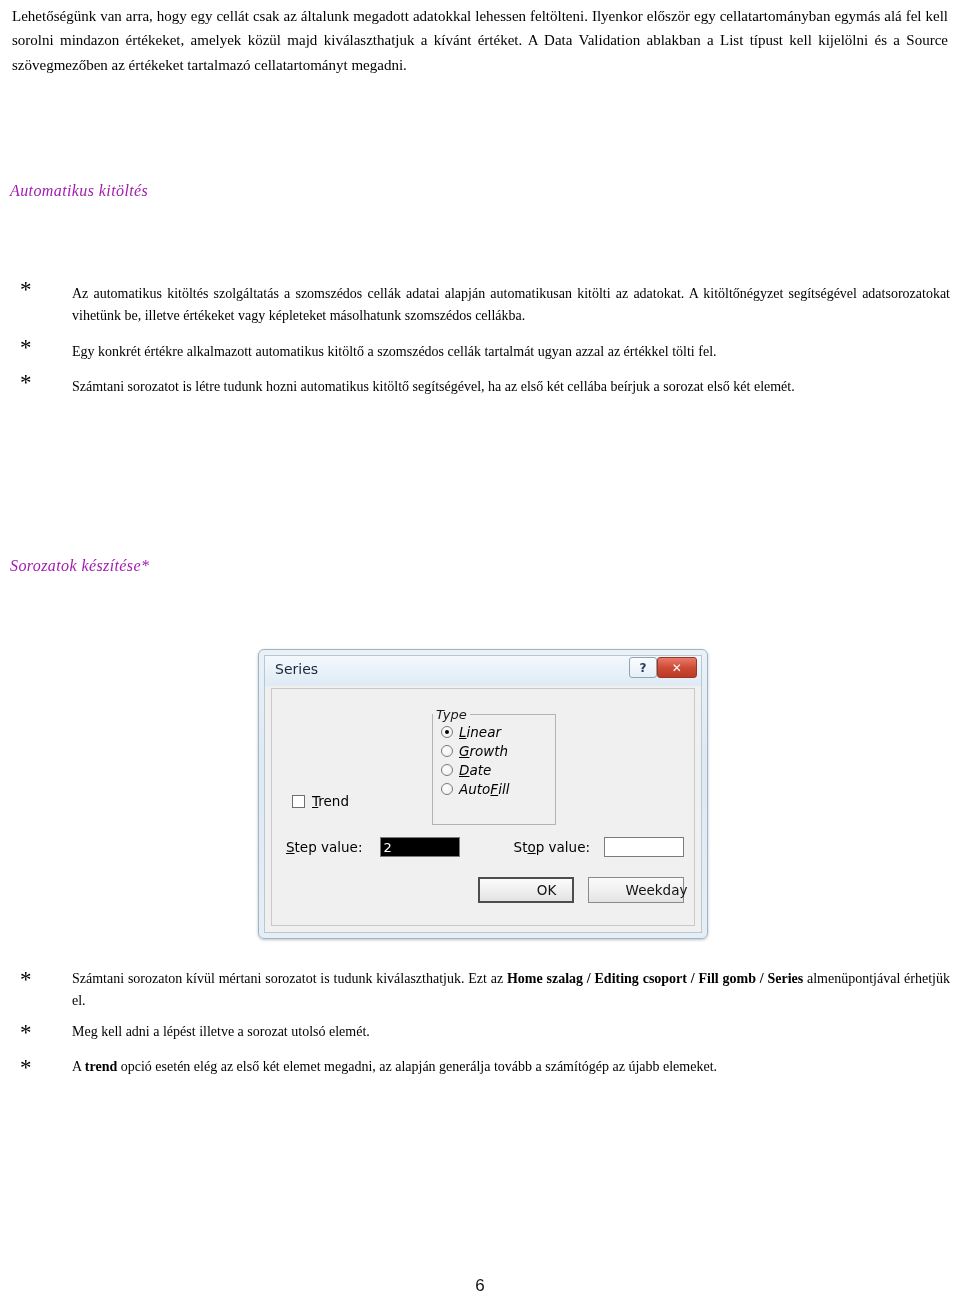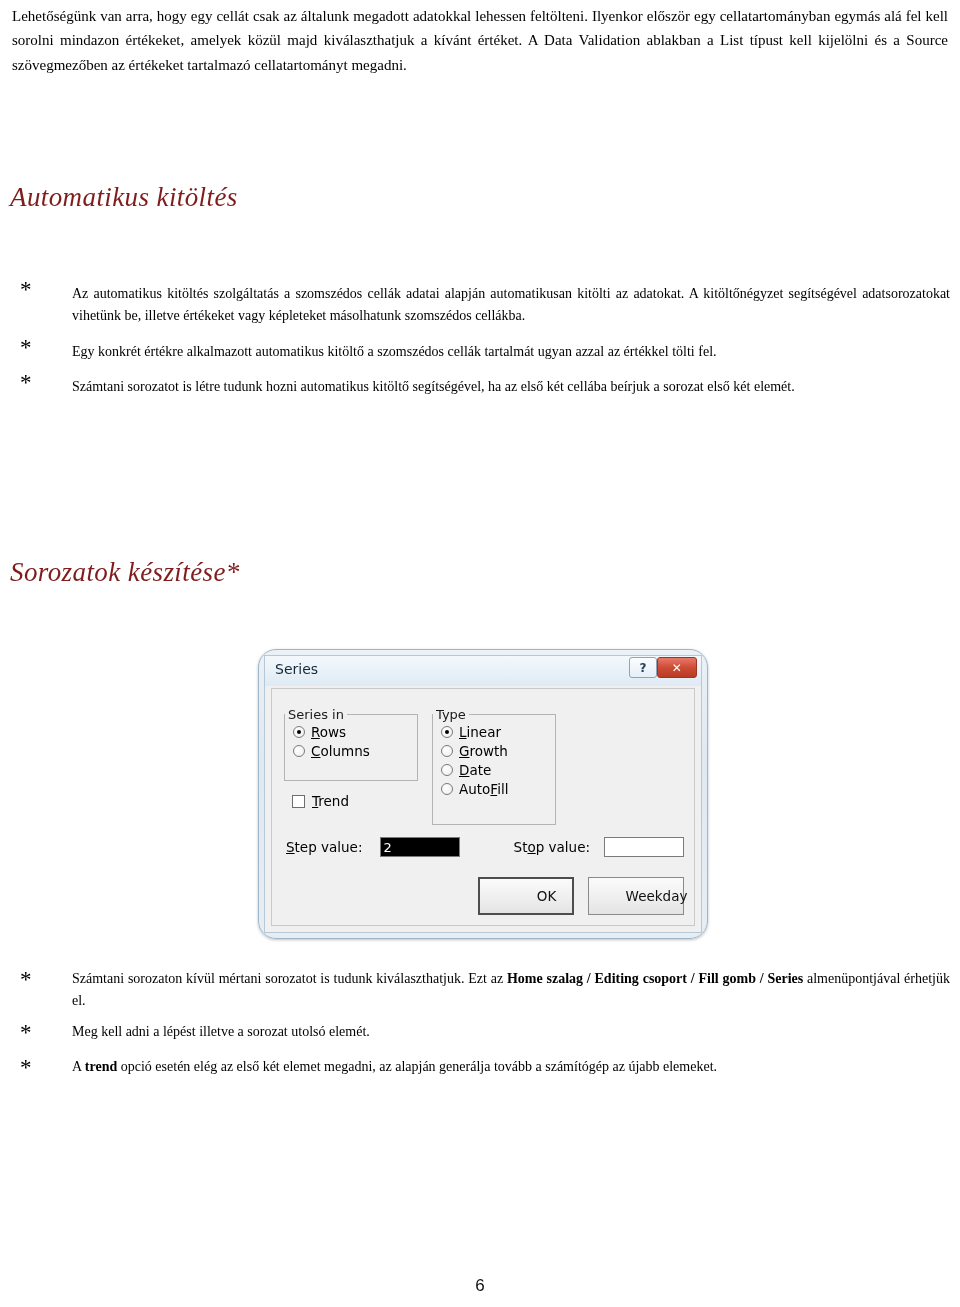--- a/index.html
+++ b/index.html
@@ -29,24 +29,24 @@
   .intro {
     font-size: 15px;
     line-height: 1.62;
     text-align: justify;
     margin: 4px 0 0 0;
     padding: 0 2px 0 2px;
   }
 
   
   .heading {
-    font-size: 27px;
+    font-size: 16px;
     font-style: italic;
     font-weight: normal;
-    color: #7f1d1d;
+    color: #a21caf;
     margin: 0;
     letter-spacing: 0.4px;
   }
   .heading-1 { position: absolute; left: 10px; top: 178px; }
   .heading-2 { position: absolute; left: 10px; top: 553px; }
 
   
   .bullets-top {
     position: absolute;
     left: 10px;
@@ -90,21 +90,21 @@
     position: absolute;
     left: 258px;
     top: 645px;
     width: 450px;
     height: 290px;
   }
   .dlg-outer {
     position: absolute;
     inset: 0;
     border: 1px solid #9fb6c9;
-    border-radius: 18px;
+    border-radius: 6px;
     background: linear-gradient(180deg,#eaf1f7 0%, #dfe9f2 40%, #e6eef5 100%);
     padding: 4px;
     box-sizing: border-box;
     box-shadow: 0 1px 3px rgba(0,0,0,0.25);
   }
   .dlg-inner {
     position: absolute;
     left: 5px; top: 5px; right: 5px; bottom: 5px;
     background: #f0f0f0;
     border: 1px solid #b8c7d4;
@@ -168,21 +168,21 @@
     background: transparent;
   }
   fieldset.grp legend {
     padding: 0 3px;
     font-size: 13px;
     color: #1a1a1a;
   }
   fieldset.grp.disabled, fieldset.grp.disabled legend { color: #a6a6a6; border-color: #cfcfcf; }
 
   .grp-series { left: 12px; top: 18px; width: 132px; height: 72px; }
-  .grp-type   { left: 160px; top: 18px; width: 122px; height: 116px; }
+  .grp-type   { left: 160px; top: 18px; width: 122px; height: 116px; font-style: italic; }
   .grp-date   { left: 298px; top: 18px; width: 128px; height: 116px; }
 
   .opt {
     display: flex;
     align-items: center;
     font-size: 13.5px;
     margin: 2px 0 2px 8px;
     line-height: 1.25;
   }
   .radio {
@@ -251,21 +251,21 @@
 
   .btn-row {
     position: absolute;
     right: 10px;
     top: 188px;
     display: flex;
     gap: 14px;
   }
   .pbtn {
     width: 96px;
-    height: 38px;
+    height: 26px;
     border: 1px solid #8a8a8a;
     background: linear-gradient(180deg,#fbfbfb 0%, #efefef 55%, #e3e3e3 100%);
     font-size: 13.5px;
     display: flex;
     align-items: center;
     justify-content: center;
     box-sizing: border-box;
     color: #111;
     padding-left: 41px;
   }
@@ -318,33 +318,20 @@
       <div class="dlg-inner">
 
         <div class="dlg-titlebar">
           <div class="dlg-title">Series</div>
           <div class="win-btn btn-help">?</div>
           <div class="win-btn btn-close">✕</div>
         </div>
 
         <div class="dlg-body">
 
-          <fieldset class="grp grp-series">
-            <legend>Series in</legend>
-
-            <label class="opt">
-              <span class="radio on"></span>
-              <span class="lbl"><u>R</u>ows</span>
-            </label>
-
-            <label class="opt">
-              <span class="radio"></span>
-              <span class="lbl"><u>C</u>olumns</span>
-            </label>
-          </fieldset>
 
           <fieldset class="grp grp-type">
             <legend>Type</legend>
 
             <label class="opt">
               <span class="radio on"></span>
               <span class="lbl"><u>L</u>inear</span>
             </label>
 
             <label class="opt">

